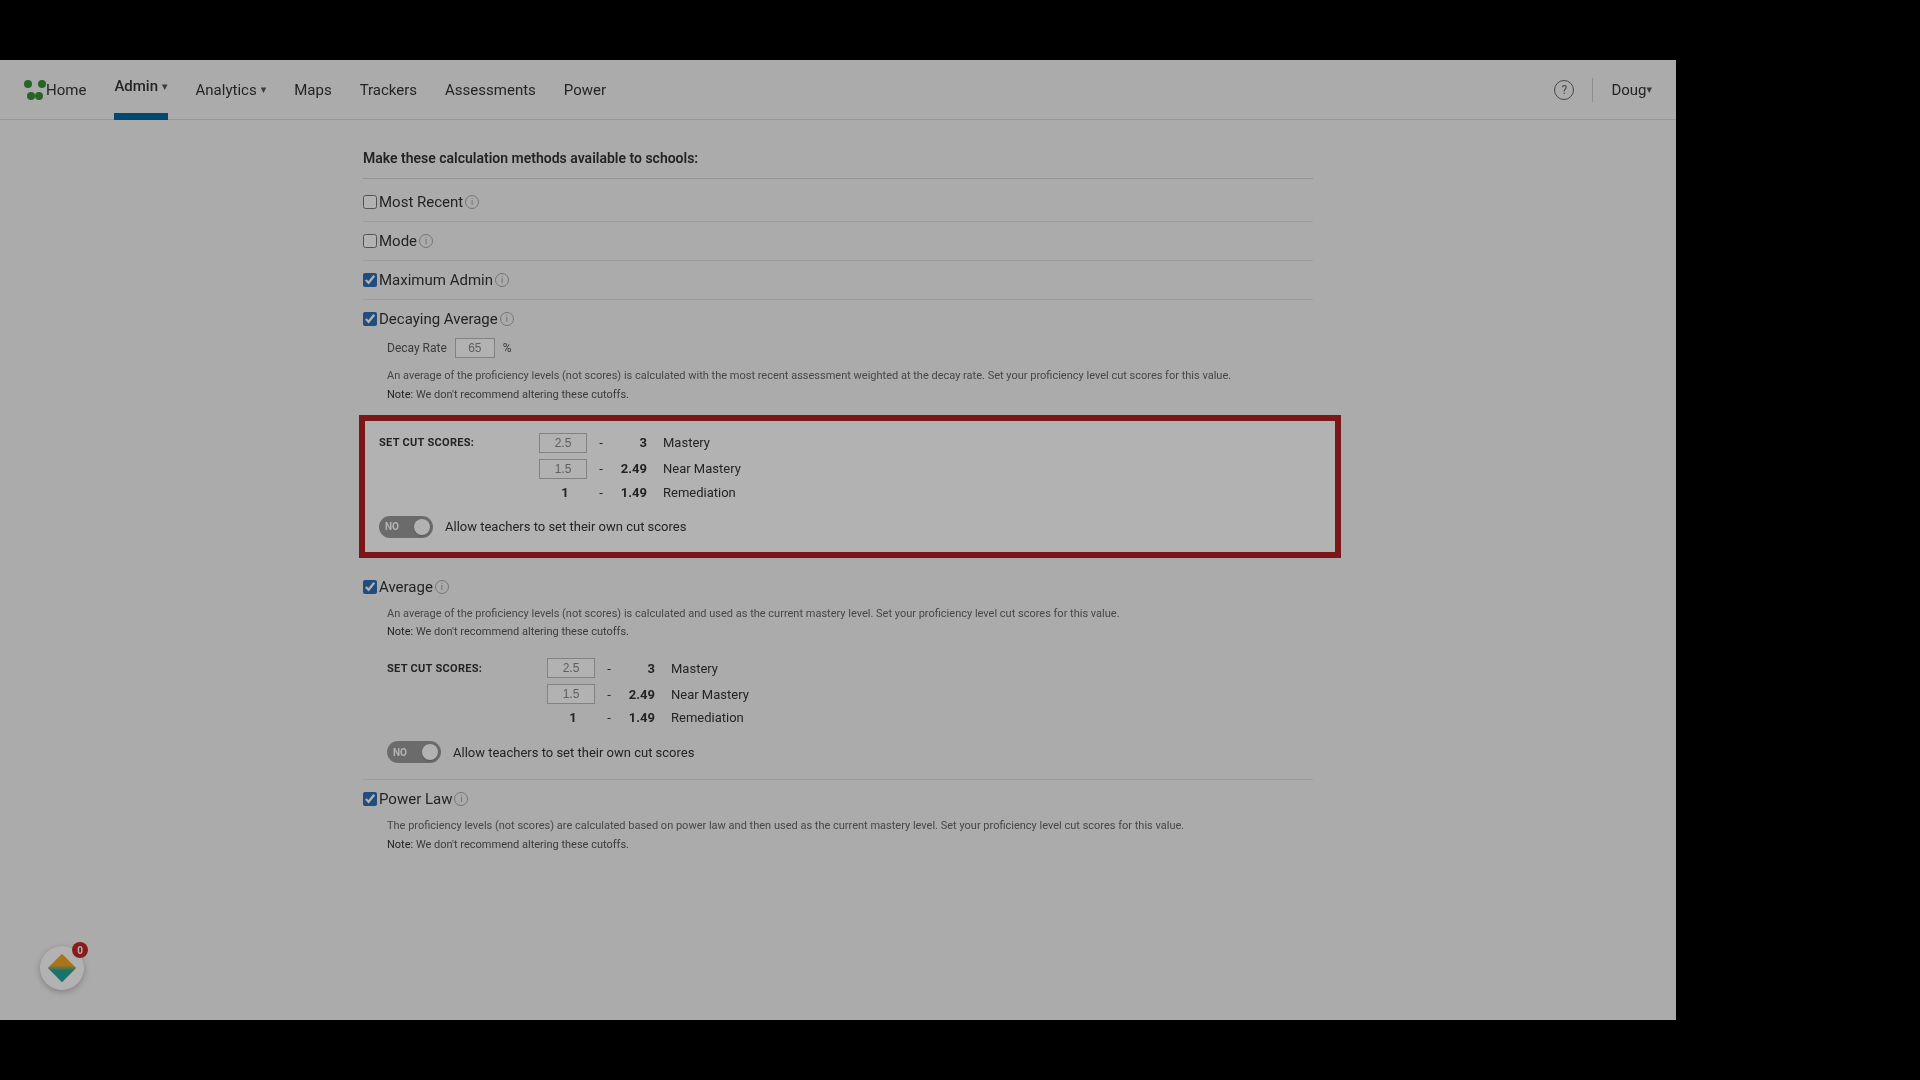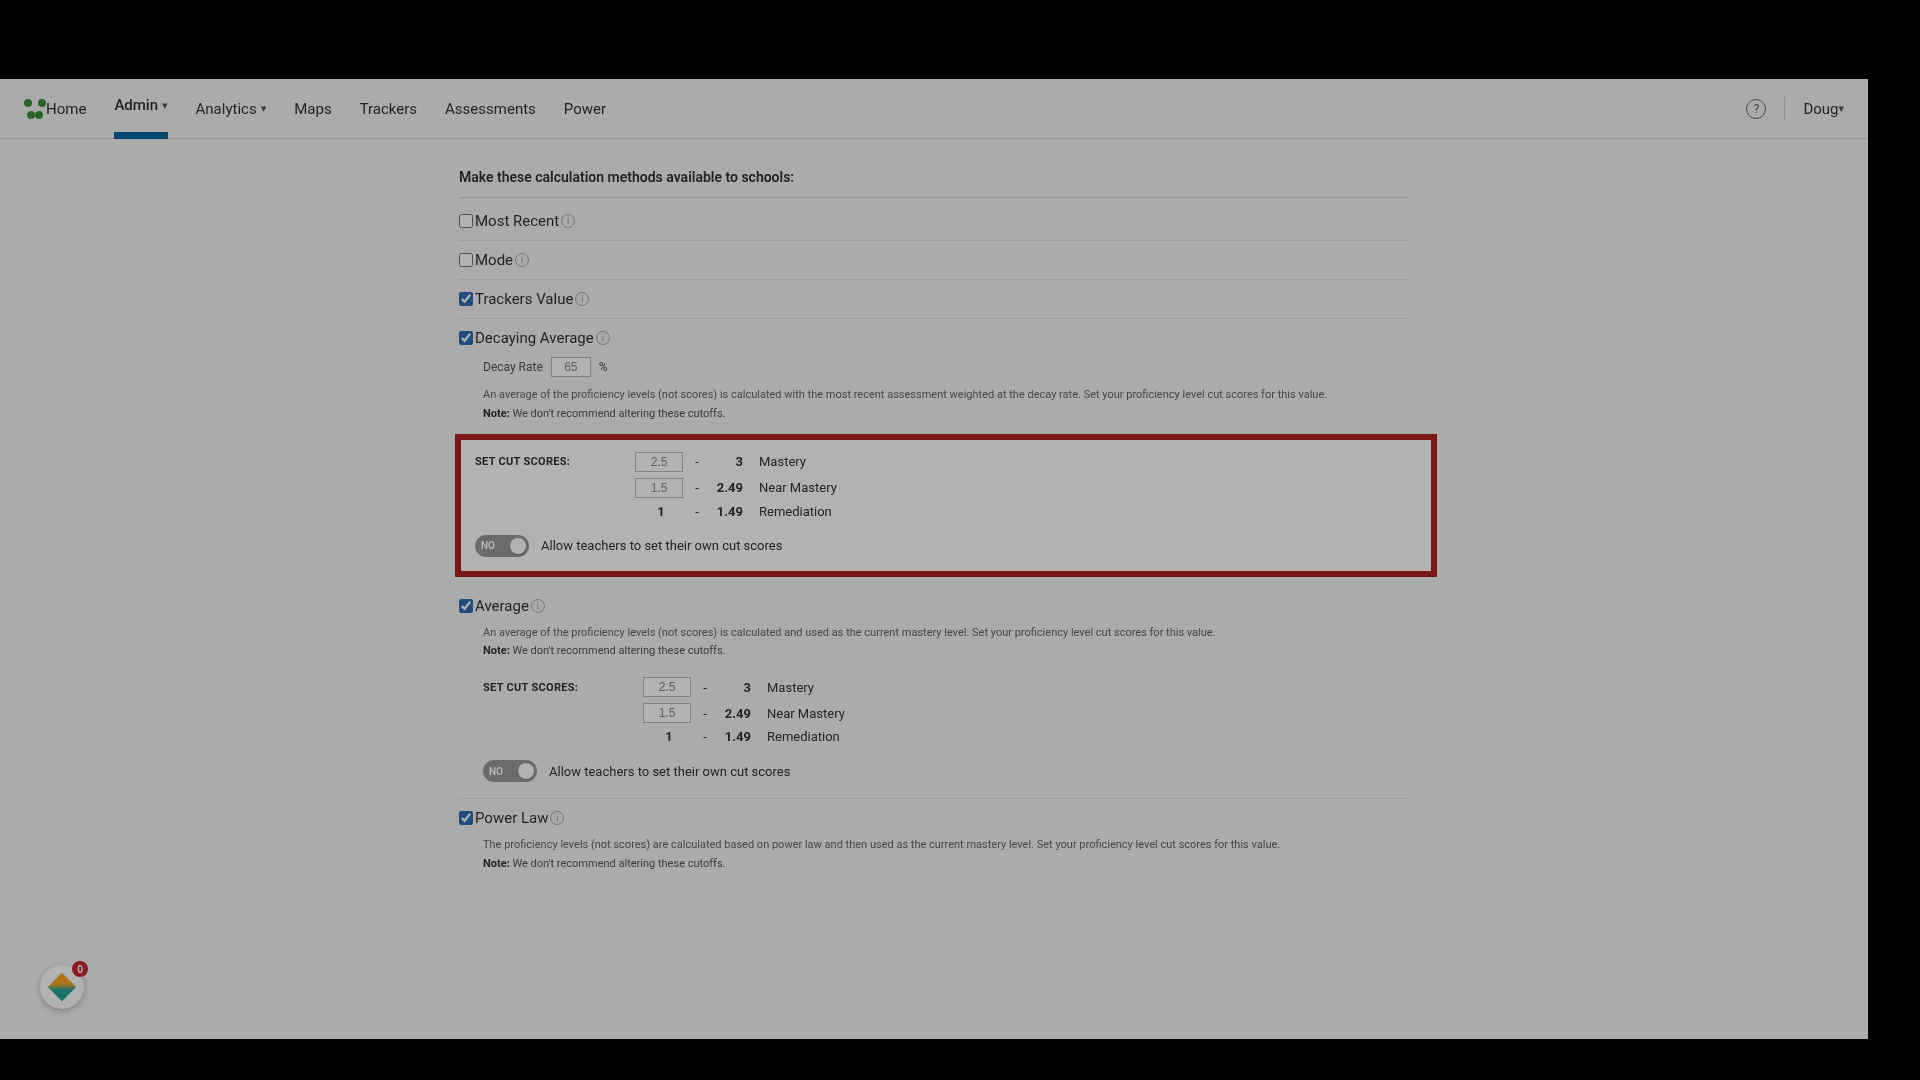--- a/index.html
+++ b/index.html
@@ -8,24 +8,23 @@
   background: #000;
   width: 1920px;
   height: 1080px;
   overflow: hidden;
   position: relative;
 }
 .viewport {
   position: absolute;
   top: 60px;
   left: 0;
-  width: 1868px;
+  width: 1676px;
   height: 960px;
   background: #f5f5f5;
-  margin-top: 19px;
 }
 .dim-overlay {
   position: absolute;
   inset: 0;
   background: rgba(0,0,0,0.30);
   pointer-events: none;
   z-index: 50;
 }
 .topbar {
   display: flex;
@@ -57,21 +56,21 @@
 .method-row { border-bottom: 1px solid #e3e3e3; padding: 10px 0; }
 .method-head { display:flex; align-items:center; gap:2px; font-size:15px; color:#333; }
 .method-head input[type=checkbox] { width:14px; height:14px; accent-color:#2f6fb5; }
 .info-icon { width:14px; height:14px; border:1px solid #aaa; border-radius:50%; font-size:9px; color:#999; display:inline-flex; align-items:center; justify-content:center; cursor:pointer; }
 
 .method-body { padding-left: 24px; margin-top: 10px; }
 .decay-line { font-size:12px; color:#555; display:flex; align-items:center; gap:8px; margin-bottom:10px; }
 .decay-input { width:40px; height:20px; border:1px solid #bbb; text-align:center; font-size:12px; color:#888; background:#fff; }
 .desc { font-size:11px; color:#666; line-height:1.5; margin-bottom:3px; }
 .note { font-size:11px; color:#555; }
-.note b { font-weight:700; color:#333; }
+.note b { font-weight:400; color:#333; }
 
 .cutscores-block { margin-top:14px; padding: 6px 0; }
 .cutscores-block.highlighted { border: 6px solid #b02222; background:#fff; padding:12px 14px 14px 14px; margin-left:-28px; margin-right:-28px; }
 .cut-header { font-size:11px; font-weight:700; letter-spacing:0.3px; color:#333; text-transform:uppercase; }
 .cut-table { display:grid; grid-template-columns: 160px 52px 20px 42px 1fr; row-gap:6px; align-items:center; font-size:13px; color:#333; }
 .cut-input { width:48px; height:20px; border:1px solid #bbb; text-align:center; font-size:12px; color:#888; background:#fff; }
 .cut-dash { text-align:center; }
 .cut-upper { font-weight:700; text-align:right; padding-right:6px; }
 .cut-label { padding-left:10px; }
 .cut-lower-fixed { text-align:center; font-weight:700; }
@@ -138,21 +137,21 @@
       <div class="method-head">
         <input type="checkbox" style="">
         <span>Mode</span>
         <span class="info-icon">i</span>
       </div>
     </div>
 
     <div class="method-row">
       <div class="method-head">
         <input type="checkbox" checked="" style="">
-        <span>Trackers Value</span>
+        <span>Maximum Admin</span>
         <span class="info-icon">i</span>
       </div>
     </div>
 
     <div class="method-row" style="border-bottom:none;">
       <div class="method-head">
         <input type="checkbox" checked="" style="">
         <span>Decaying Average</span>
         <span class="info-icon">i</span>
       </div>

